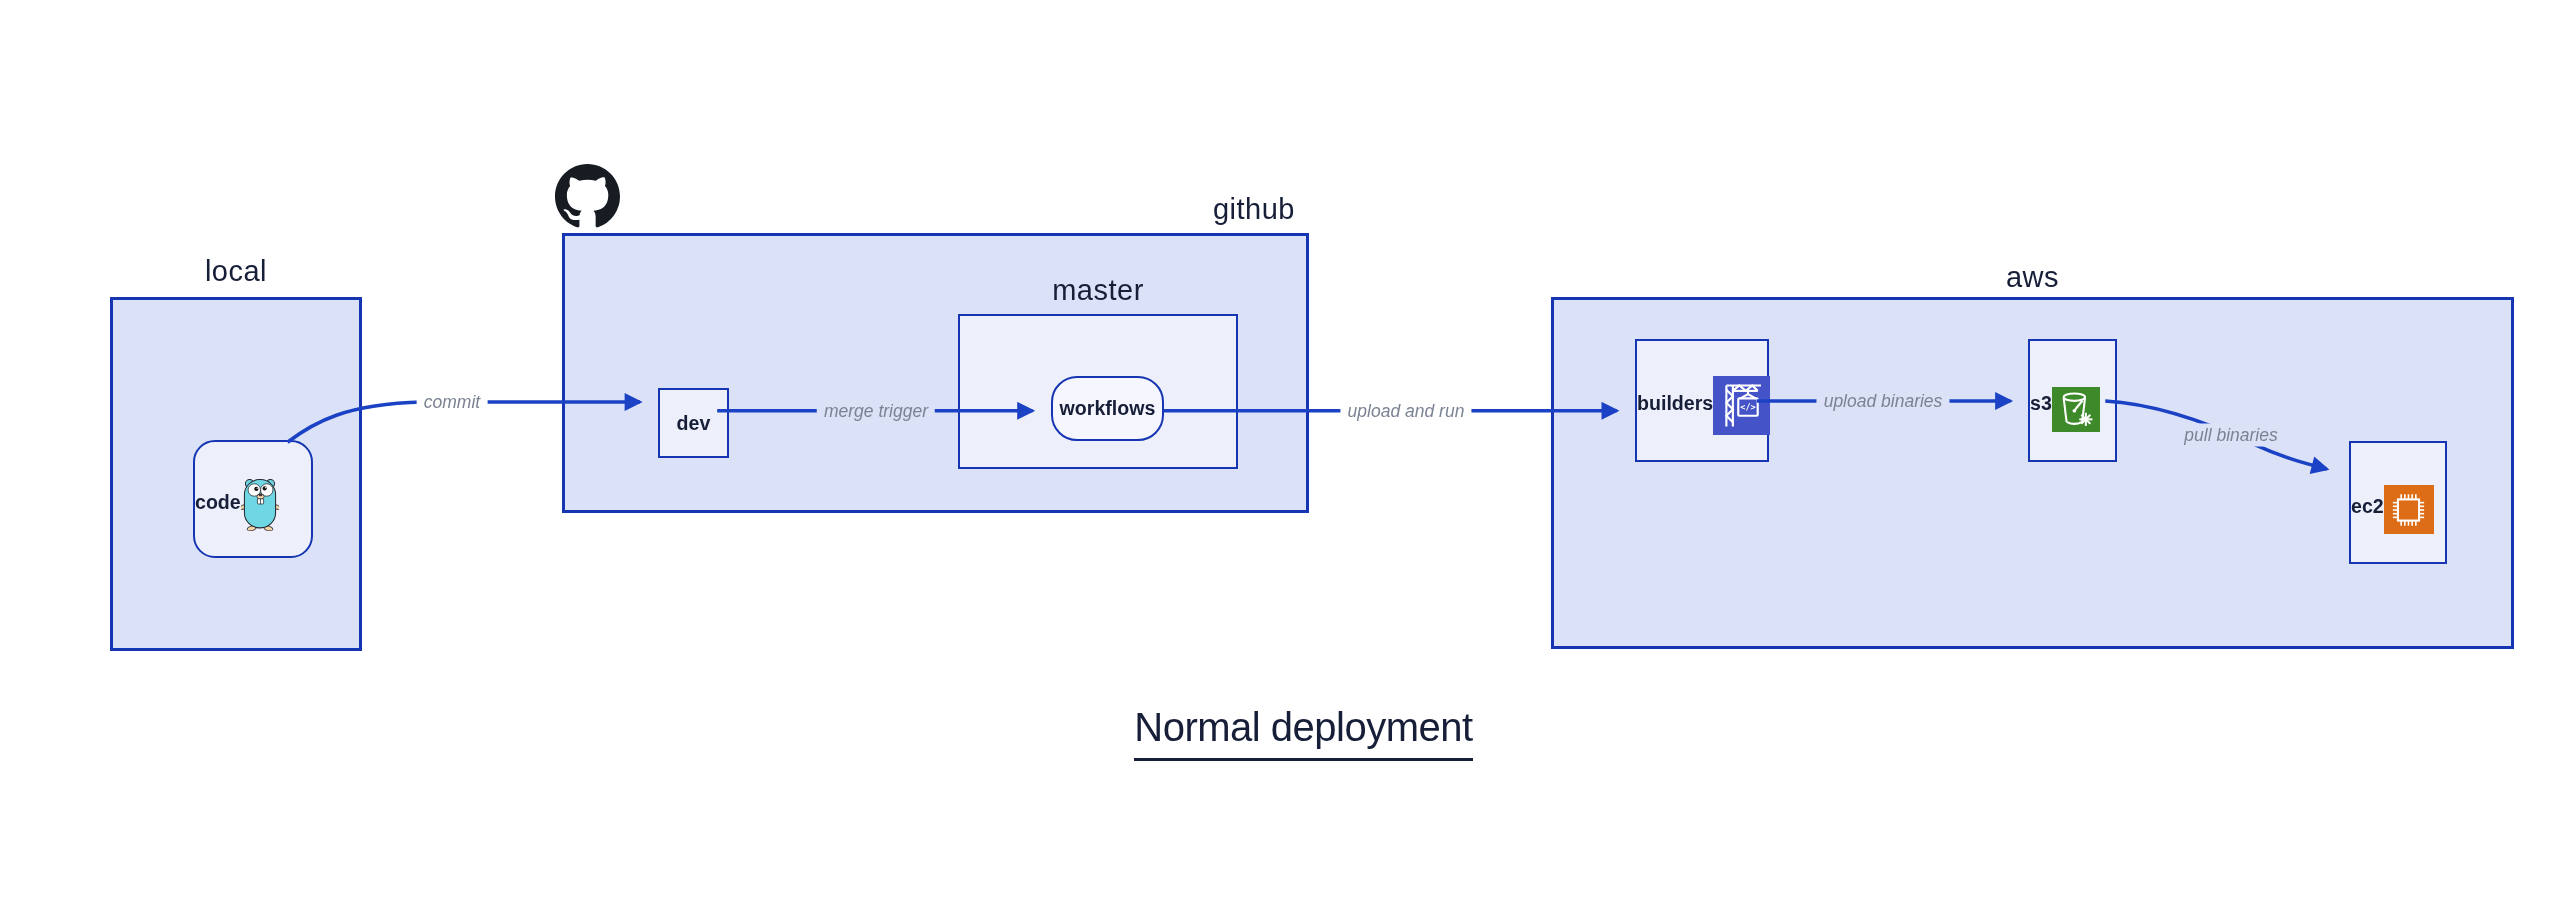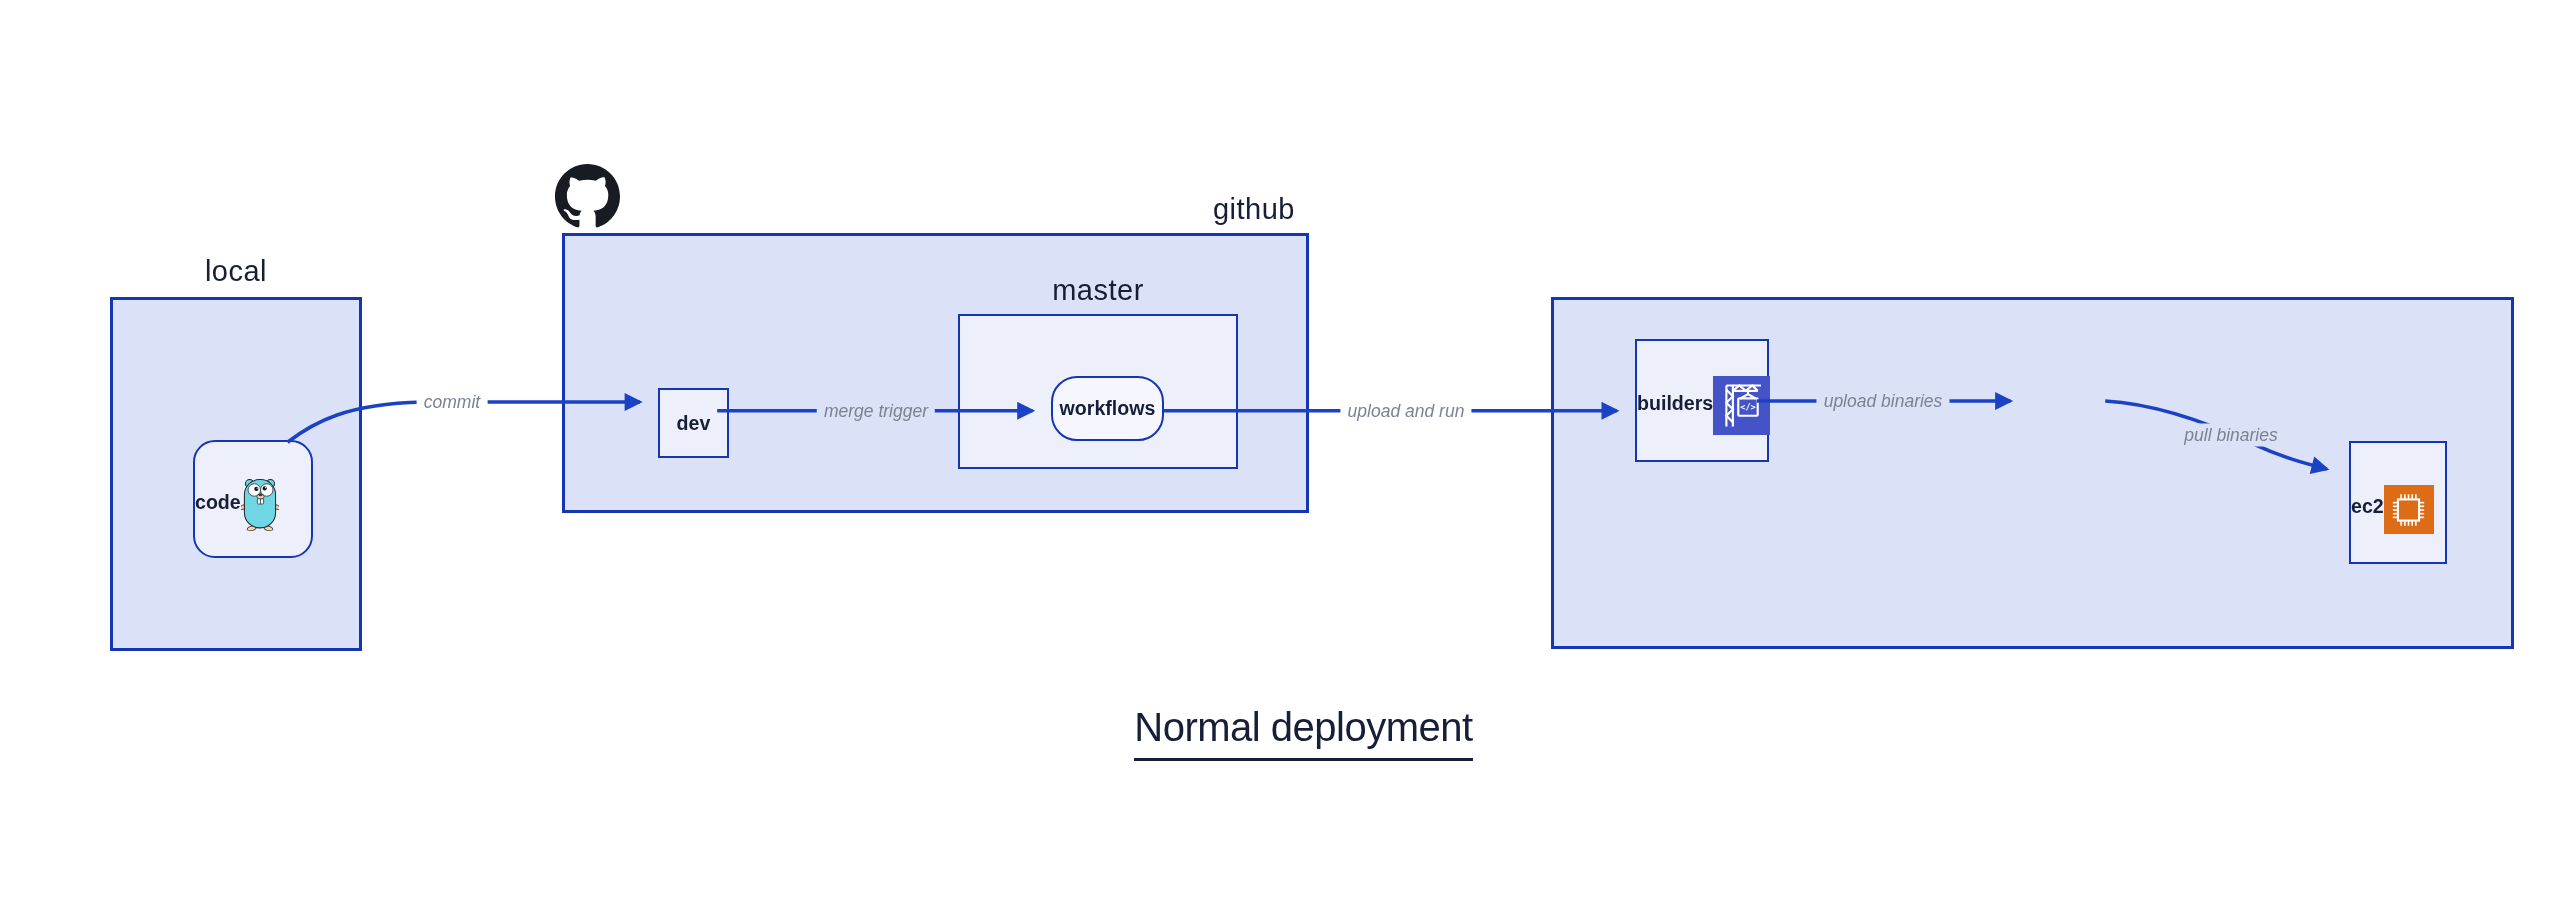--- a/index.html
+++ b/index.html
@@ -60,20 +60,21 @@
 <div class="canvas">
 
   <div class="group" style="left:110px;top:297px;width:252px;height:354px;"></div>
   <div class="group" style="left:562px;top:233px;width:747px;height:280px;"></div>
   <div class="group mid" style="left:958px;top:314px;width:280px;height:155px;"></div>
   <div class="group" style="left:1551px;top:297px;width:963px;height:352px;"></div>
 
   <div class="group-label center-text" style="left:110px;top:255px;width:252px;">local</div>
   <div class="group-label right-text" style="left:1103px;top:193px;width:192px;">github</div>
   <div class="group-label center-text" style="left:958px;top:274px;width:280px;">master</div>
+  <div class="group-label center-text" style="left:1551px;top:261px;width:963px;">aws</div>
 
   <div class="octocat" style="left:555px;top:164px;width:65px;height:65px;">
     <svg width="65" height="65" viewBox="0 0 16 16">
       <path fill="var(--octocat-color)" d="M8 0C3.58 0 0 3.58 0 8c0 3.54 2.29 6.53 5.47 7.59.4.07.55-.17.55-.38 0-.19-.01-.82-.01-1.49-2.01.37-2.53-.49-2.69-.94-.09-.23-.48-.94-.82-1.13-.28-.15-.68-.52-.01-.53.63-.01 1.08.58 1.23.82.72 1.21 1.87.87 2.33.66.07-.52.28-.87.51-1.07-1.78-.2-3.64-.89-3.64-3.95 0-.87.31-1.59.82-2.15-.08-.2-.36-1.02.08-2.12 0 0 .67-.21 2.2.82.64-.18 1.32-.27 2-.27s1.36.09 2 .27c1.53-1.04 2.2-.82 2.2-.82.44 1.1.16 1.92.08 2.12.51.56.82 1.27.82 2.15 0 3.07-1.87 3.75-3.65 3.95.29.25.54.73.54 1.48 0 1.07-.01 1.93-.01 2.2 0 .21.15.46.55.38A8.01 8.01 0 0 0 16 8c0-4.42-3.58-8-8-8z"></path>
     </svg>
   </div>
 
   <div class="node top-label" style="left:180px;top:440px;width:120px;height:118px;padding-top:7.2px;border-radius:22px;">
     <div class="node-label">code</div>
     <svg class="icon-tile" width="38" height="54" viewBox="0 0 72 104" style="margin-top:3.1px;">
@@ -119,20 +120,41 @@
           <line x1="62" y1="22" x2="62" y2="30"></line>
           <line x1="62" y1="28" x2="48" y2="36"></line>
           <line x1="62" y1="28" x2="76" y2="36"></line>
           <rect x="44" y="36" width="36" height="32" rx="2"></rect>
         </g>
         <text x="62" y="58" text-anchor="middle" fill="#ffffff" font-family="DejaVu Sans Mono, monospace" font-size="16" font-weight="bold">&lt;/&gt;</text>
       </svg>
     </div>
   </div>
 
+  <div class="node top-label" style="left:2015px;top:339px;width:89px;height:123px;padding-top:6.2px;">
+    <div class="node-label">s3</div>
+    <div class="tile-bg" style="width:48px;height:45px;background:var(--s3-icon-bg);margin-top:11.3px;">
+      <svg width="44" height="41" viewBox="0 0 100 100">
+        <g fill="none" stroke="#ffffff" stroke-width="5">
+          <ellipse cx="46" cy="20" rx="26" ry="9"></ellipse>
+          <line x1="20" y1="22" x2="27" y2="80"></line>
+          <line x1="72" y1="22" x2="65" y2="80"></line>
+          <path d="M27 80 Q46 90 65 80"></path>
+          <line x1="66" y1="28" x2="48" y2="50"></line>
+        </g>
+        <circle cx="46" cy="53" r="4.5" fill="#ffffff"></circle>
+        <g stroke="#ffffff" stroke-width="5">
+          <line x1="74" y1="58" x2="74" y2="90"></line>
+          <line x1="58" y1="74" x2="90" y2="74"></line>
+          <line x1="63" y1="63" x2="85" y2="85"></line>
+          <line x1="85" y1="63" x2="63" y2="85"></line>
+        </g>
+      </svg>
+    </div>
+  </div>
 
   <div class="node top-label" style="left:2336px;top:441px;width:98px;height:123px;padding-top:7.2px;">
     <div class="node-label">ec2</div>
     <div class="tile-bg" style="width:50px;height:49px;background:var(--ec2-icon-bg);margin-top:7.2px;">
       <svg width="47" height="46" viewBox="0 0 100 100">
         <g fill="none" stroke="#ffffff" stroke-width="4.5">
           <rect x="27" y="27" width="46" height="46"></rect>
         </g>
         <g stroke="#ffffff" stroke-width="3.5">
           <line x1="34" y1="16" x2="34" y2="26"></line>

